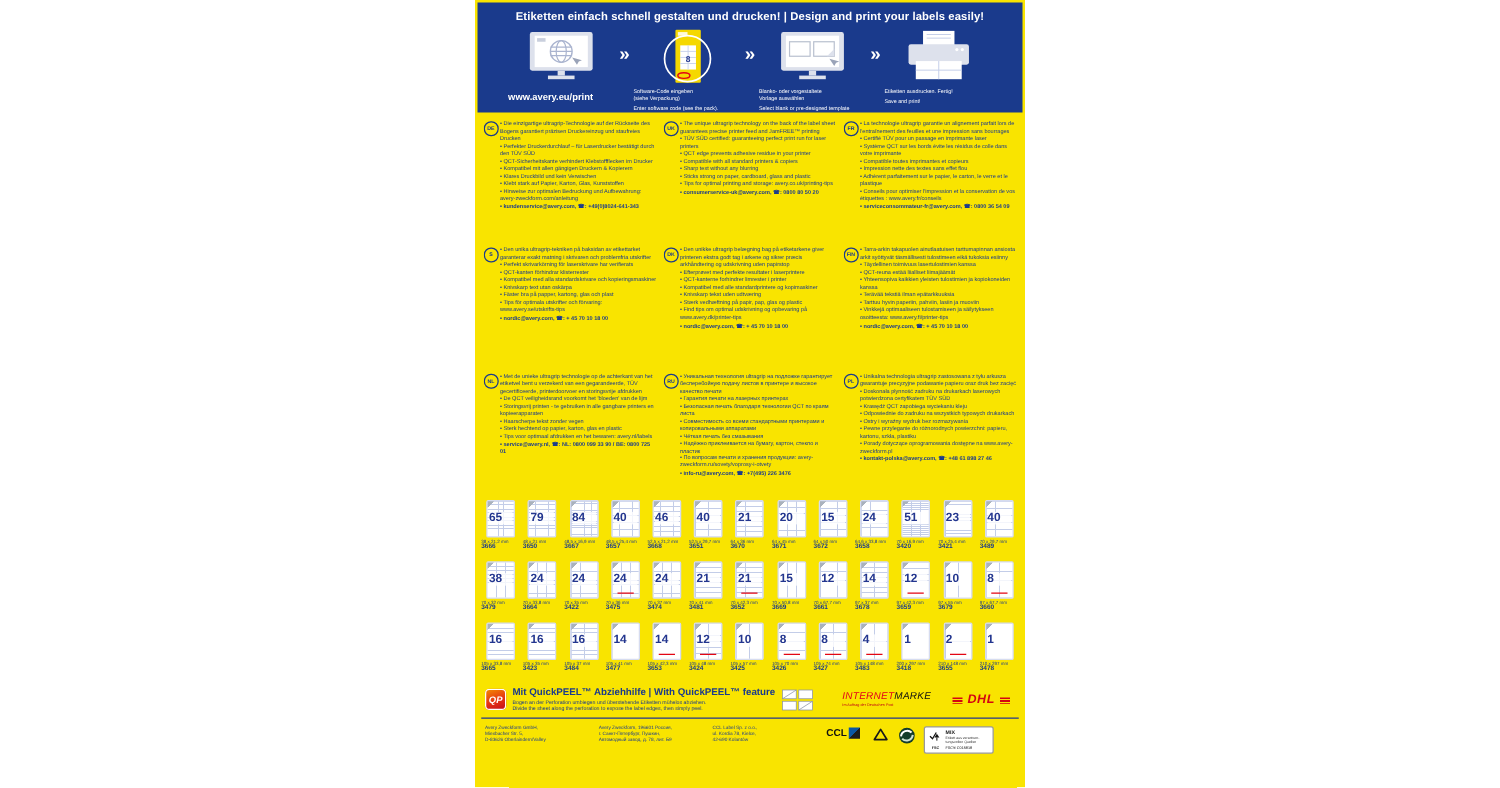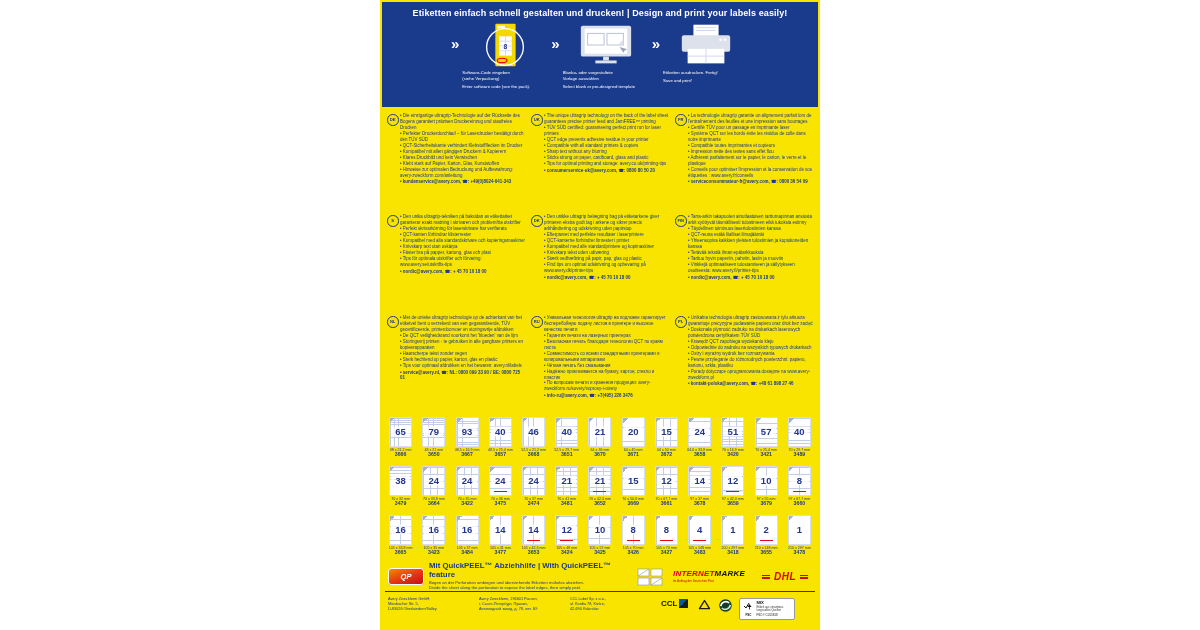--- a/index.html
+++ b/index.html
@@ -2,21 +2,21 @@
 <html><head>
 <meta charset="utf-8">
 <style>
   html,body{margin:0;padding:0;background:#ffffff;}
   .page{width:1200px;height:630px;position:relative;margin:0 auto;overflow:hidden;
         font-family:"Liberation Sans",sans-serif;background:#ffffff;}
   .product{position:absolute;left:380px;top:0;width:440px;height:630px;background:#f9e400;
            display:flex;flex-direction:column;box-sizing:border-box;}
 
   
-  .hdr{height:105px;background:#1a3a8c;margin:2px 2px 0;box-sizing:border-box;overflow:hidden;}
+  .hdr{height:88px;background:#1a3a8c;margin:2px 2px 0;box-sizing:border-box;overflow:hidden;}
   .hdr-title{color:#fff;font-weight:bold;font-size:9px;text-align:center;padding-top:6px;letter-spacing:.1px;}
   .steps{display:flex;align-items:flex-start;justify-content:center;gap:3px;padding:5px 6px 0;}
   .step{width:86px;display:flex;flex-direction:column;align-items:flex-start;}
   .icn{align-self:center;display:block;}
   .chev{font-size:15px;font-weight:bold;color:#fff;margin-top:13px;line-height:1;}
   .cap-de{font-size:4.3px;color:#fff;line-height:1.4;white-space:pre-line;margin-top:3px;}
   .cap-en{font-size:4.3px;color:#fff;margin-top:2px;line-height:1.3;}
   .url{font-size:7.5px;font-weight:bold;color:#fff;margin-top:6px;}
 
   
@@ -25,46 +25,46 @@
   .lang{position:relative;padding-left:13px;overflow:hidden;color:#1a3a8c;}
   .badge{position:absolute;left:0;top:1px;width:9.5px;height:9.5px;border:1px solid #1a3a8c;border-radius:50%;
          display:flex;align-items:center;justify-content:center;font-size:4.2px;font-weight:bold;background:transparent;}
   .bullets{font-size:4.45px;line-height:1.34;white-space:pre-line;}
   .contact{font-size:4.45px;font-weight:bold;margin-top:1px;}
   .contact::before{content:"•  ";}
 
   
   .lgrid{height:148px;padding:2px 5px 0;box-sizing:border-box;}
   .lrow{display:grid;grid-template-columns:repeat(13,1fr);gap:2px;height:49px;}
-  .cell{text-align:center;position:relative;}
+  .cell{text-align:left;position:relative;}
   .sheet{--c:3;--r:8;width:23px;height:30px;background:#fff;margin:0 auto;position:relative;border-radius:1.5px;
          border:.5px solid #d6dcef;box-sizing:border-box;
          background-image:
            repeating-linear-gradient(to right,#c3cde8 0 .5px,transparent .5px calc(100%/var(--c))),
            repeating-linear-gradient(to bottom,#c3cde8 0 .5px,transparent .5px calc(100%/var(--r)));}
   .corner{position:absolute;left:0;top:0;width:5px;height:5px;
           background:linear-gradient(135deg,#aab2bd 0 50%,transparent 50%);}
   .count{position:absolute;left:1px;right:1px;top:50%;transform:translateY(-55%);
          font-size:9.5px;font-weight:bold;color:#23368f;background:rgba(255,255,255,.8);line-height:1.05;}
   .mark{position:absolute;left:4px;right:4px;bottom:3px;height:1.5px;background:#e30613;}
   .size{font-size:3.6px;color:#1a3a8c;margin-top:1.5px;line-height:1.1;}
   .code{font-size:5.2px;font-weight:bold;color:#1a3a8c;line-height:1.15;}
 
   
   .qprow{height:27px;display:flex;align-items:center;padding:0 8px;gap:5px;box-sizing:border-box;}
-  .qpbadge{width:36px;height:17px;border-radius:3.5px;flex:0 0 auto;
+  .qpbadge{width:17px;height:17px;border-radius:3.5px;flex:0 0 auto;
            background:linear-gradient(160deg,#f39200 0%,#e63312 55%,#c00a1e 100%);
            box-shadow:inset 0 0 0 1px #fff;display:flex;align-items:center;justify-content:center;
            color:#fff;font-weight:bold;font-style:italic;font-size:7.5px;}
   .qptext .t{font-size:7.8px;font-weight:bold;color:#1a3a8c;line-height:1.15;}
   .qptext .l{font-size:4.2px;color:#1a3a8c;line-height:1.25;}
   .qpill{flex:0 0 auto;}
   .spacer{flex:1;}
   .imk{display:flex;flex-direction:column;line-height:1;margin-right:14px;}
-  .imk .m{font-size:8px;font-weight:700;font-style:italic;letter-spacing:.2px;}
+  .imk .m{font-size:8px;font-weight:400;font-style:italic;letter-spacing:.2px;}
   .imk .red{color:#e2001a;}
   .imk .blk{color:#111;}
   .imk .s{font-size:3px;color:#c00016;margin-top:1.5px;}
   .dhl{position:relative;font-size:10px;font-weight:900;font-style:italic;color:#d40511;
        letter-spacing:.5px;padding:0 10px;margin-right:6px;}
   .dhl::before,.dhl::after{content:"";position:absolute;top:4px;width:8px;height:5px;
        background:repeating-linear-gradient(to bottom,#d40511 0 1.2px,transparent 1.2px 2.4px);}
   .dhl::before{left:-2px;} .dhl::after{right:-2px;}
 
   
@@ -86,20 +86,36 @@
 </head>
 <body>
 
 <div class="page">
   <div class="product">
 
     <header class="hdr">
       <div class="hdr-title">Etiketten einfach schnell gestalten und drucken! | Design and print your labels easily!</div>
       <div class="steps">
 
+        <div class="step">
+          <svg class="icn" width="58" height="44" viewBox="0 0 60 44">
+            <rect x="4" y="2" width="52" height="32" rx="2" fill="#dde1ec"></rect>
+            <rect x="8" y="5" width="44" height="26" fill="#ffffff"></rect>
+            <rect x="10" y="7" width="7" height="3" fill="#c9cfdd"></rect>
+            <circle cx="30" cy="18" r="9" fill="none" stroke="#aab4cf" stroke-width="1.1"></circle>
+            <ellipse cx="30" cy="18" rx="4.2" ry="9" fill="none" stroke="#aab4cf" stroke-width="1"></ellipse>
+            <line x1="21" y1="14.5" x2="39" y2="14.5" stroke="#aab4cf" stroke-width="1"></line>
+            <line x1="21" y1="18" x2="39" y2="18" stroke="#aab4cf" stroke-width="1"></line>
+            <line x1="21" y1="21.5" x2="39" y2="21.5" stroke="#aab4cf" stroke-width="1"></line>
+            <path d="M39 23 l4 6 l1.5 -2.6 l2.6 -1 z" fill="#9aa3b8"></path>
+            <rect x="27" y="34" width="6" height="4" fill="#dde1ec"></rect>
+            <rect x="19" y="38" width="22" height="3" fill="#dde1ec"></rect>
+          </svg>
+          <div class="url">www.avery.eu/print</div>
+        </div>
 
         <div class="chev">»</div>
 
         <div class="step">
           <svg class="icn" width="58" height="44" viewBox="0 0 60 44">
             <rect x="20" y="0" width="21" height="44" rx="1" fill="#f5d800"></rect>
             <rect x="22" y="2" width="8" height="3" fill="#ffffff" opacity="0.85"></rect>
             <circle cx="30" cy="24" r="19" fill="none" stroke="#ffffff" stroke-width="1.4"></circle>
             <rect x="24" y="13" width="13" height="20" fill="#ffffff"></rect>
             <line x1="30.5" y1="13" x2="30.5" y2="33" stroke="#c3cde8" stroke-width="0.7"></line>
@@ -282,21 +298,21 @@
               <span class="count">79</span>
 
             </div>
             <div class="size">48 x 21 mm</div>
             <div class="code">3650</div>
           </div>
 
           <div class="cell">
             <div class="sheet" style="--c: 4; --r: 16;">
               <span class="corner"></span>
-              <span class="count">93</span>
+              <span class="count">84</span>
 
             </div>
             <div class="size">48,5 x 16,9 mm</div>
             <div class="code">3667</div>
           </div>
 
           <div class="cell">
             <div class="sheet" style="--c: 4; --r: 10;">
               <span class="corner"></span>
               <span class="count">40</span>
@@ -372,21 +388,21 @@
               <span class="count">51</span>
 
             </div>
             <div class="size">70 x 16,9 mm</div>
             <div class="code">3420</div>
           </div>
 
           <div class="cell">
             <div class="sheet" style="--c: 3; --r: 11;">
               <span class="corner"></span>
-              <span class="count">57</span>
+              <span class="count">23</span>
 
             </div>
             <div class="size">70 x 25,4 mm</div>
             <div class="code">3421</div>
           </div>
 
           <div class="cell">
             <div class="sheet" style="--c: 3; --r: 10;">
               <span class="corner"></span>
               <span class="count">40</span>

